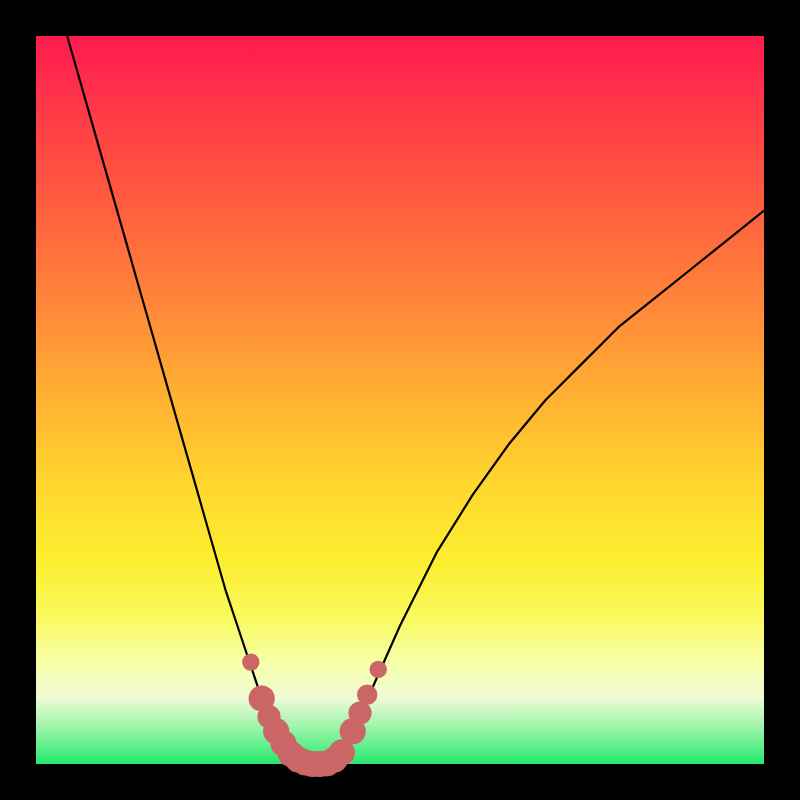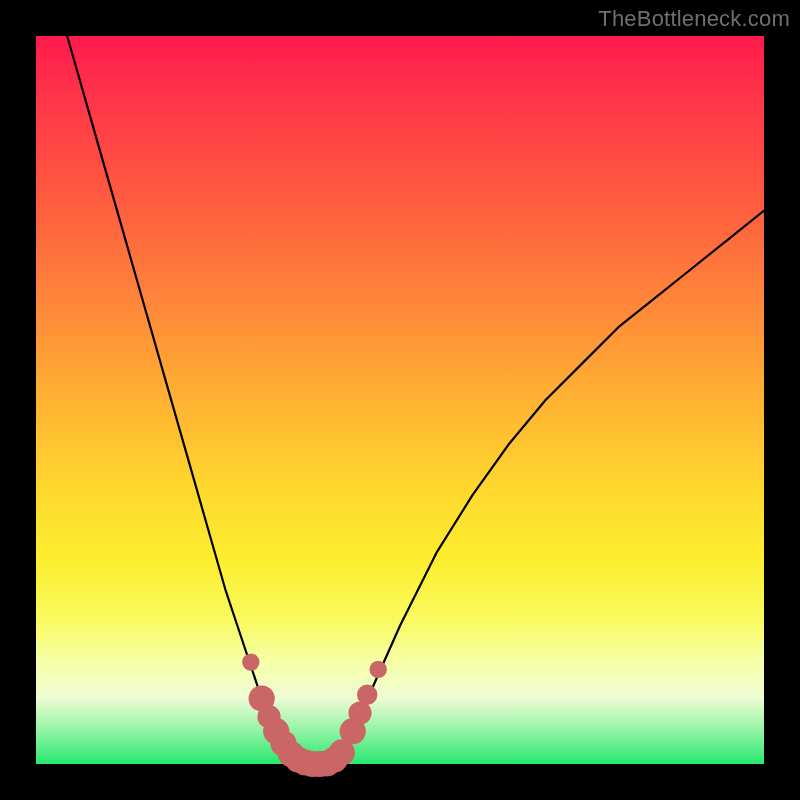--- a/index.html
+++ b/index.html
@@ -81,14 +81,13 @@
           <circle cx="291.2" cy="727.3" r="13.1" fill="#cb6667"></circle>
           <circle cx="298.5" cy="723.6" r="13.1" fill="#cb6667"></circle>
           <circle cx="305.8" cy="716.4" r="13.1" fill="#cb6667"></circle>
           <circle cx="316.7" cy="695.2" r="13.1" fill="#cb6667"></circle>
           <circle cx="324.0" cy="677.0" r="11.6" fill="#cb6667"></circle>
           <circle cx="331.2" cy="658.8" r="10.2" fill="#cb6667"></circle>
           <circle cx="342.2" cy="633.4" r="8.7" fill="#cb6667"></circle>
         </g>
     </svg>
   </div>
-  <div class="watermark">TheBottleneck.com</div>
 </div>
 
 </body></html>

